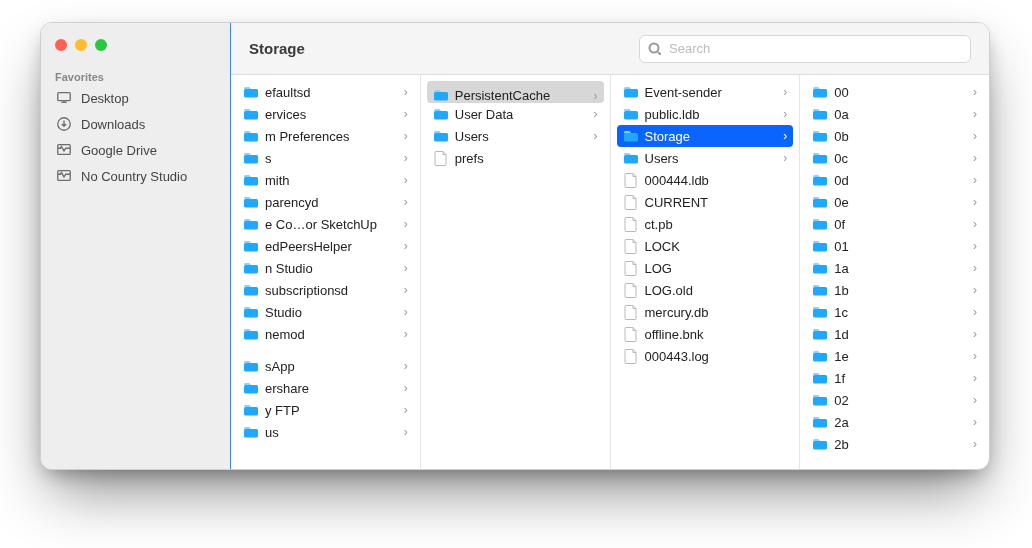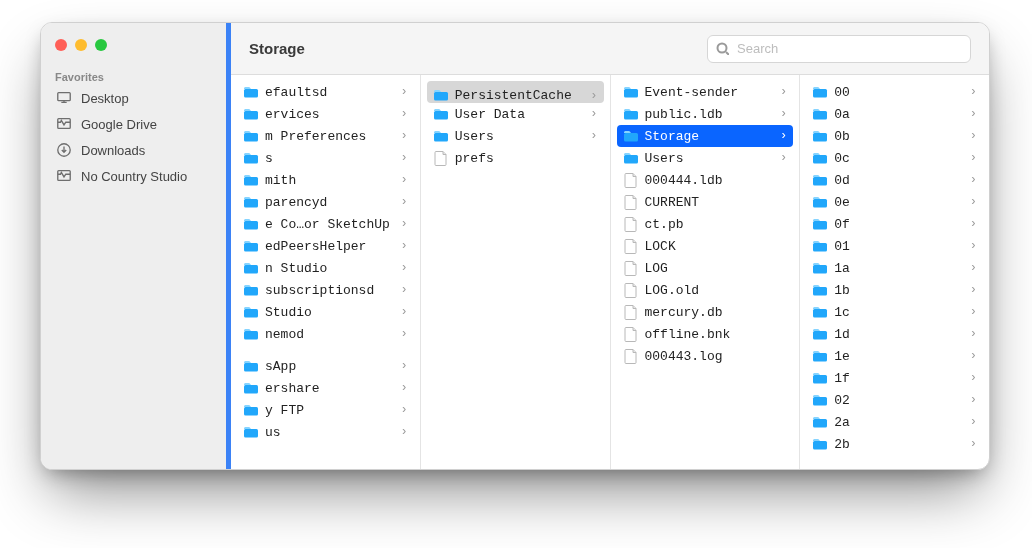--- a/index.html
+++ b/index.html
@@ -32,21 +32,21 @@
     background:var(--win-bg);border-radius:12px;overflow:hidden;
     box-shadow:0 30px 60px -10px var(--shadow),0 8px 20px -6px rgba(0,0,0,.35);
     border:1px solid #d0d0d0;
     display:flex;
   }
   
   .sidebar{
     width:190px;flex:0 0 190px;height:100%;
     background:var(--sidebar-bg);
     padding:8px 0 0 0;
-    border-right:5px solid #3b82f6;
+    border-right:1px solid #3b82f6;
   }
   .traffic{display:flex;gap:8px;padding:8px 0 14px 14px;}
   .tl{width:12px;height:12px;border-radius:50%;}
   .tl-close{background:var(--close);}
   .tl-min{background:var(--min);}
   .tl-max{background:var(--max);}
   .sb-section{padding:6px 14px 2px 14px;font-size:11px;
     font-weight:600;color:var(--text-dim);}
   .sb-item{display:flex;align-items:center;gap:8px;
     padding:4px 10px 4px 14px;color:var(--text-side);cursor:default;
@@ -58,29 +58,29 @@
   
   .content{flex:1;display:flex;flex-direction:column;min-width:0;}
   .toolbar{
     height:52px;flex:0 0 52px;background:var(--toolbar-bg);
     border-bottom:1px solid var(--brd);
     display:flex;align-items:center;padding:0 18px;gap:12px;
   }
   .title{font-size:15px;font-weight:600;color:#3a3a3a;}
   .spacer{flex:1;}
   .searchbox{
-    width:264px;height:28px;border:1px solid #d6d6d6;border-radius:6px;
+    width:332px;height:28px;border:1px solid #d6d6d6;border-radius:6px;
     background:#fff;display:flex;align-items:center;padding:0 8px;gap:6px;
     color:#999;
   }
   .searchbox svg{width:13px;height:13px;stroke:#9a9a9a;fill:none;stroke-width:2;}
   .searchbox input{border:none;outline:none;flex:1;font-size:13px;color:#333;background:transparent;}
   .searchbox input::placeholder{color:#bdbdbd;}
 
-  .columns{flex:1;display:flex;overflow:hidden;font-family:Liberation Mono, monospace;}
+  .columns{flex:1;display:flex;overflow:hidden;}
   .col{
     flex:1;min-width:0;border-right:1px solid #e4e4e4;
     padding:6px 6px;overflow:hidden;
   }
   .col:last-child{border-right:none;}
   .frow{
     display:flex;align-items:center;gap:6px;height:22px;
     border-radius:4px;padding:0 6px 0 6px;cursor:default;
   }
   .frow .lbl{flex:1;min-width:0;white-space:nowrap;overflow:hidden;text-overflow:ellipsis;font-size:13px;}
@@ -145,32 +145,32 @@
             <span class="sb-icon">
               <svg viewBox="0 0 18 18">
                 <use href="#ic-desktop"></use>
               </svg>
             </span>
             <span class="sb-label">Desktop</span>
           </div>
           <div class="sb-item">
             <span class="sb-icon">
               <svg viewBox="0 0 18 18">
+                <use href="#ic-download"></use>
+              </svg>
+            </span>
+            <span class="sb-label">Downloads</span>
+          </div>
+          <div class="sb-item">
+            <span class="sb-icon">
+              <svg viewBox="0 0 18 18">
                 <use href="#ic-drive"></use>
               </svg>
             </span>
             <span class="sb-label">Google Drive</span>
-          </div>
-          <div class="sb-item">
-            <span class="sb-icon">
-              <svg viewBox="0 0 18 18">
-                <use href="#ic-download"></use>
-              </svg>
-            </span>
-            <span class="sb-label">Downloads</span>
           </div>
           <div class="sb-item">
             <span class="sb-icon">
               <svg viewBox="0 0 18 18">
                 <use href="#ic-drive"></use>
               </svg>
             </span>
             <span class="sb-label">No Country Studio</span>
           </div>
         </div>

